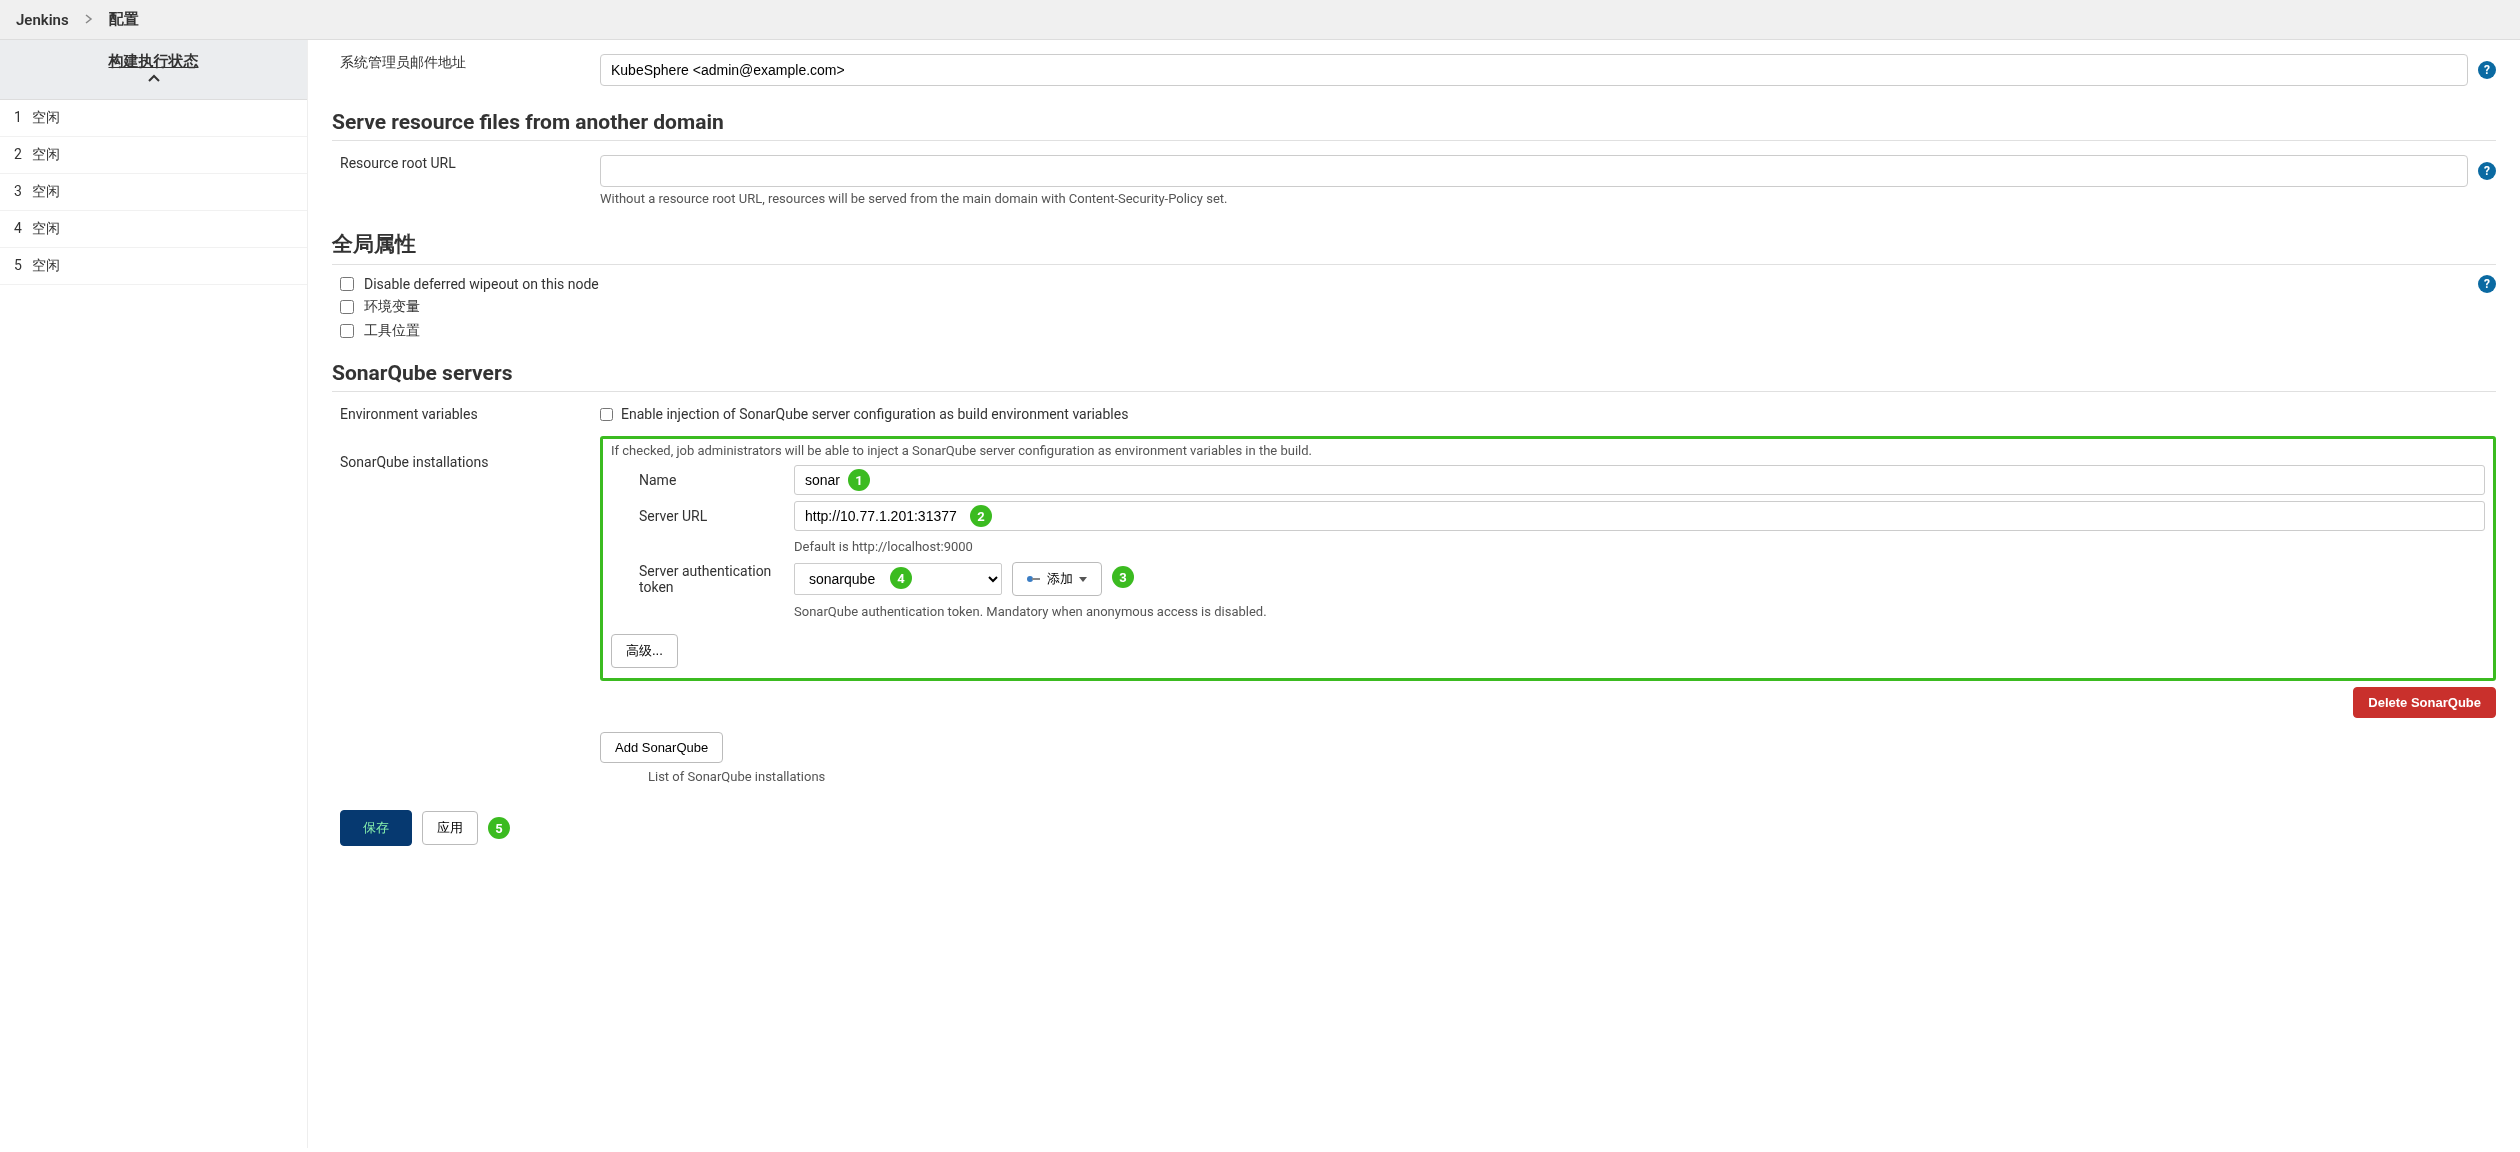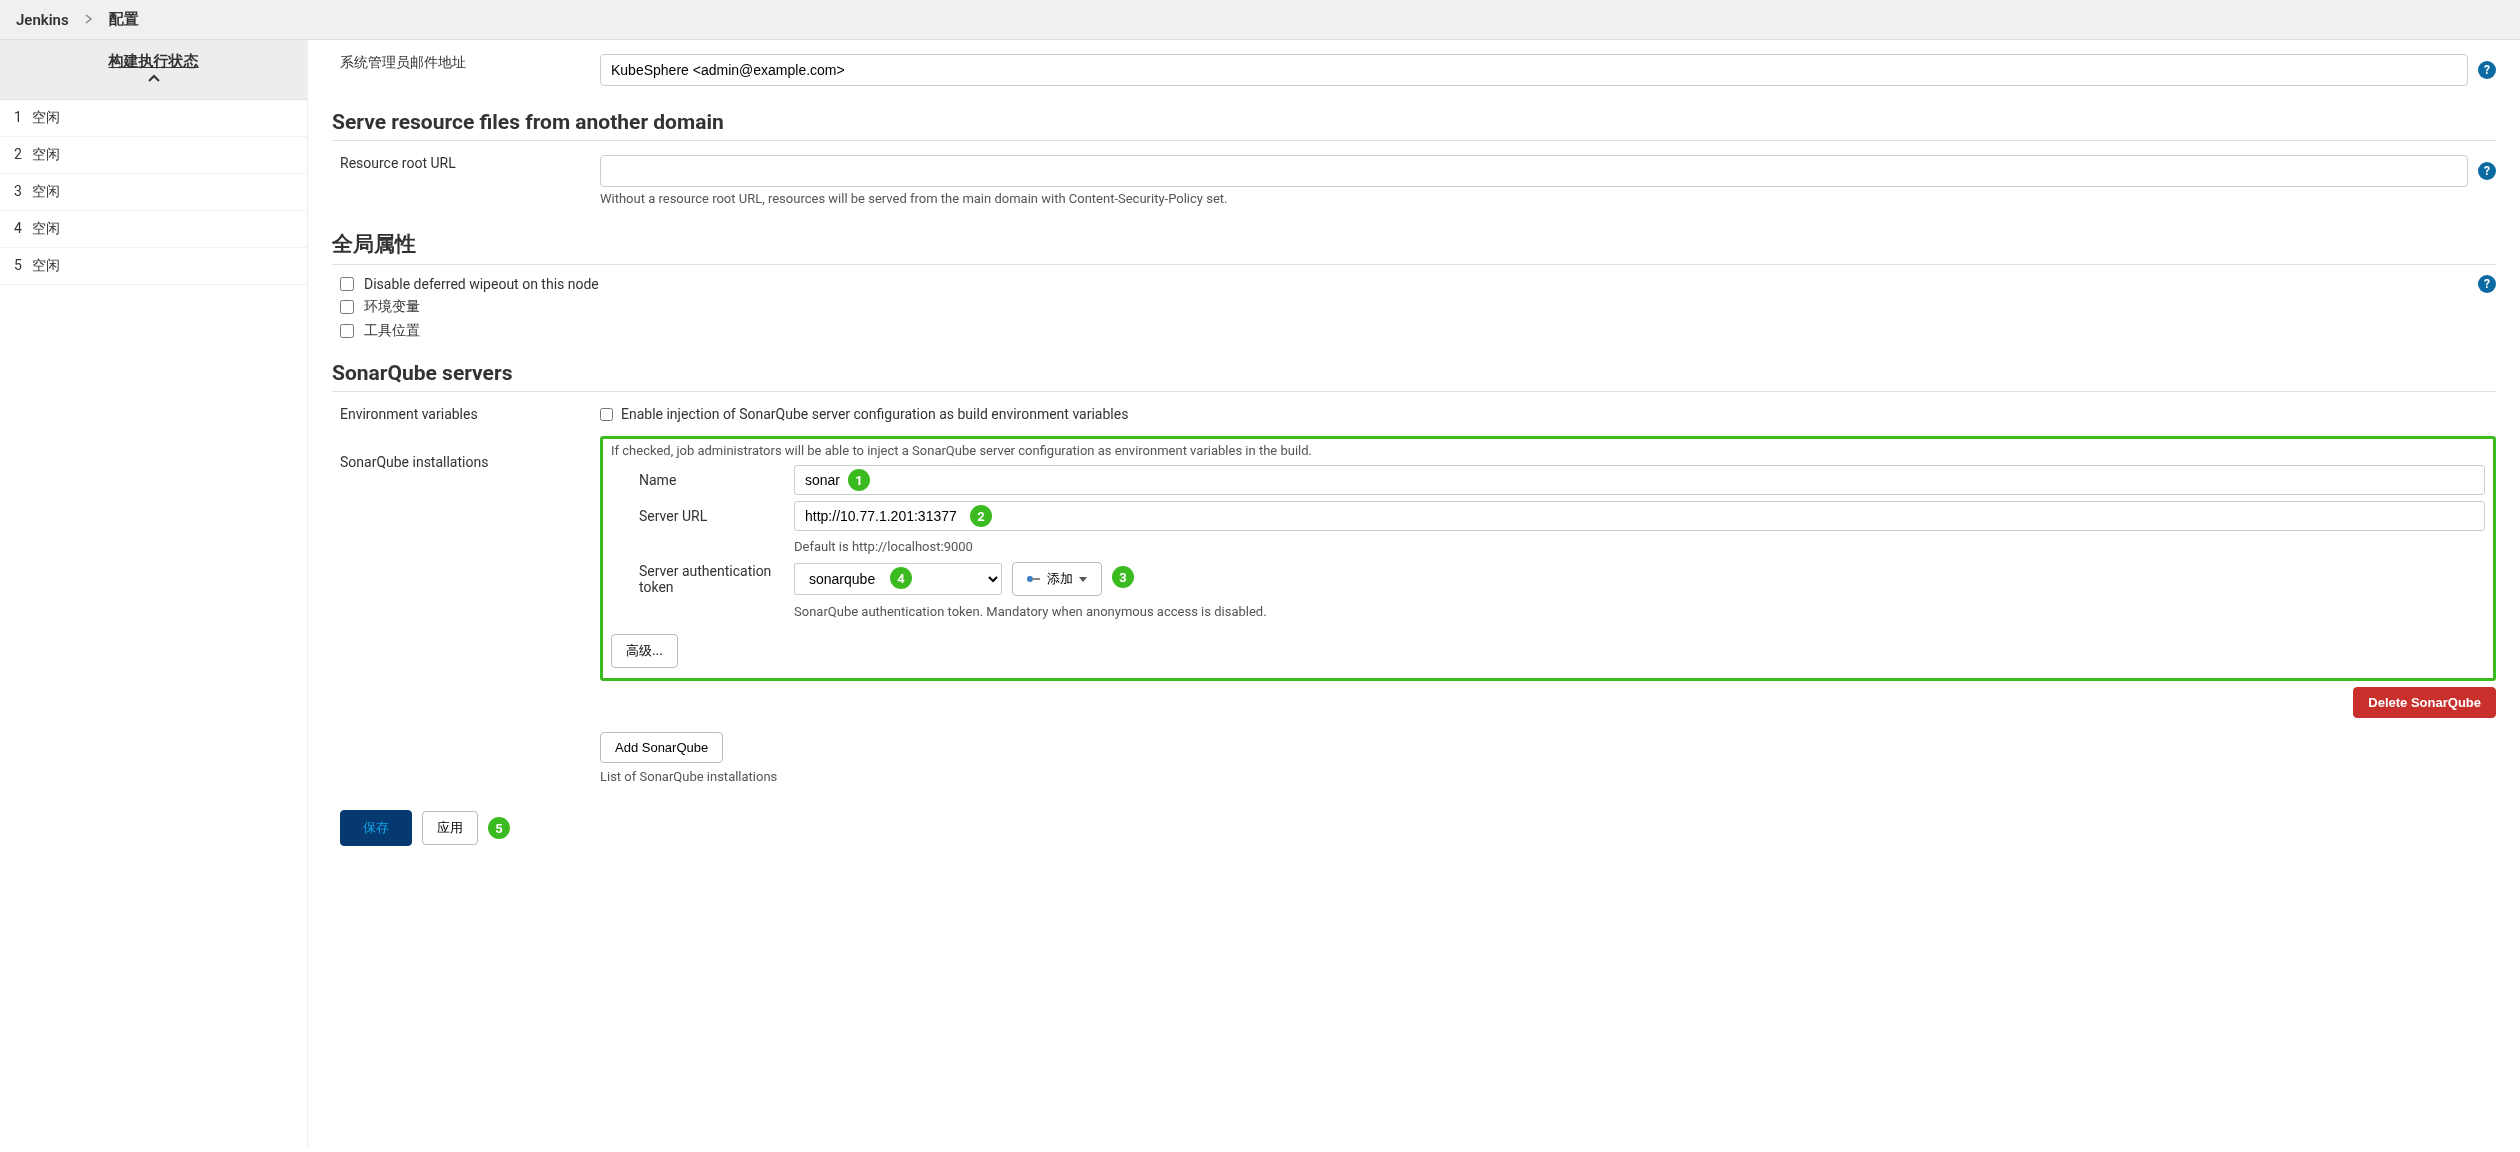--- a/index.html
+++ b/index.html
@@ -181,21 +181,21 @@
       background: #fff;
       font-size: 13px;
       cursor: pointer;
       display: inline-flex;
       align-items: center;
       gap: 6px;
     }
     .btn-primary {
       background: #063970;
       border-color: #063970;
-      color: #0ea5e9;
+      color: #86efac;
       font-weight: 500;
       padding: 8px 22px;
     }
     .btn-danger {
       background: #c9302c;
       border-color: #c9302c;
       color: #fff;
       font-weight: 600;
     }
     .callout-badge {
@@ -422,21 +422,21 @@
           </div>
         </div>
 
         <div class="delete-row">
           <button class="btn btn-danger">Delete SonarQube</button>
         </div>
 
         <div style="margin-top:14px;">
           <button class="btn">Add SonarQube</button>
         </div>
-        <div class="hint-text" style="margin-top:6px;">List of SonarQube installations</div>
+        <div class="hint-text" style="margin-top:6px;margin-left:48px;">List of SonarQube installations</div>
 
       </div>
     </div>
 
     <div class="footer-buttons">
       <button class="btn btn-primary">保存</button>
       <button class="btn">应用</button>
       <span class="callout-badge" style="position:static;">5</span>
     </div>
 

